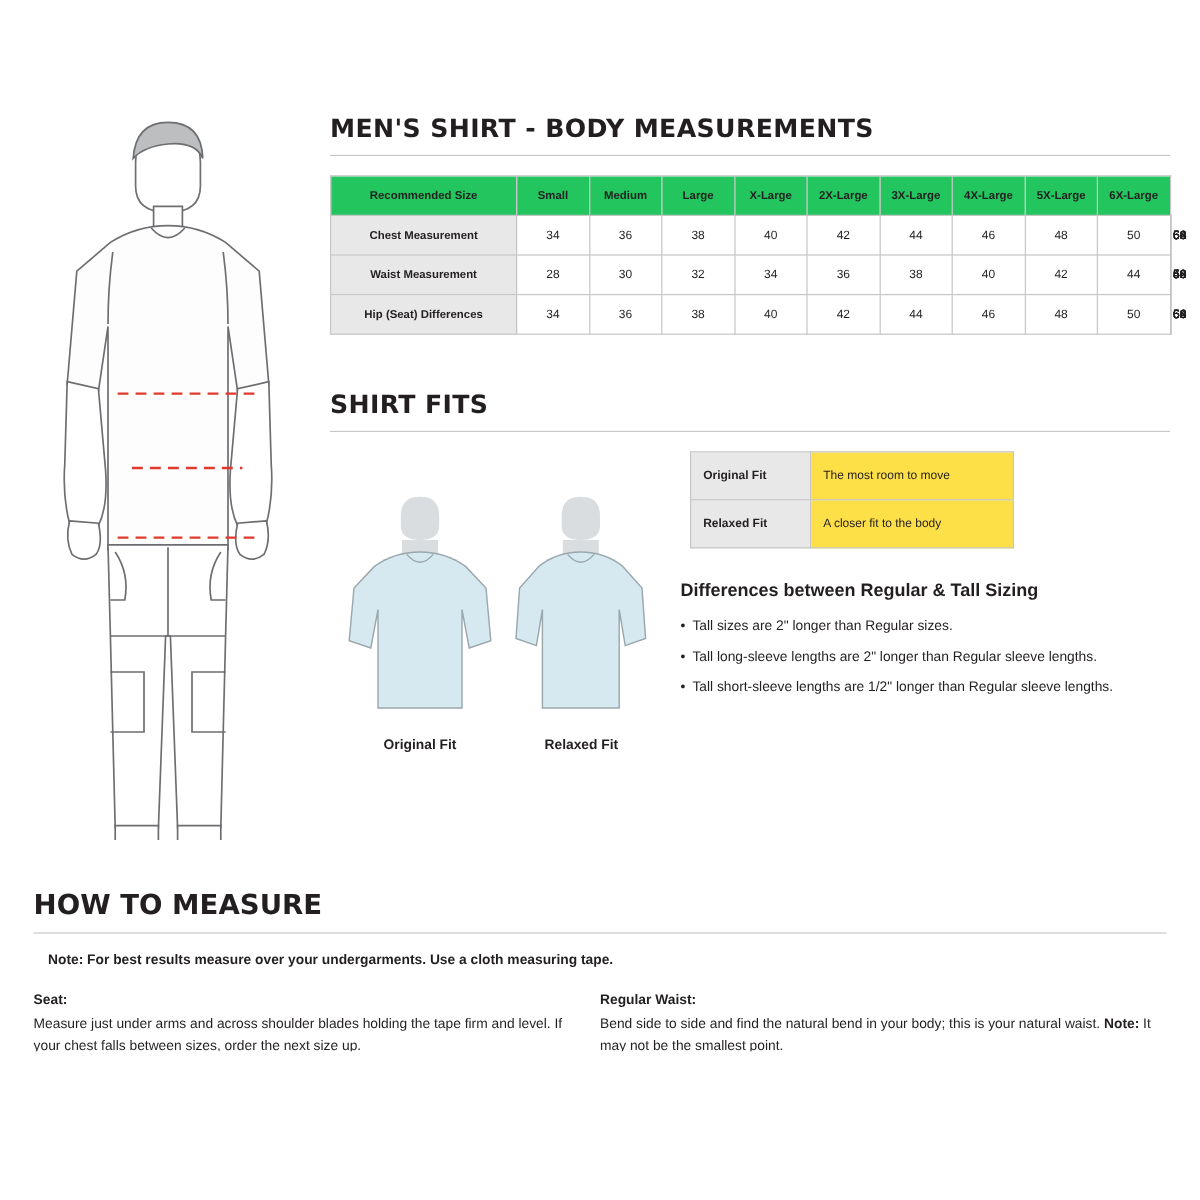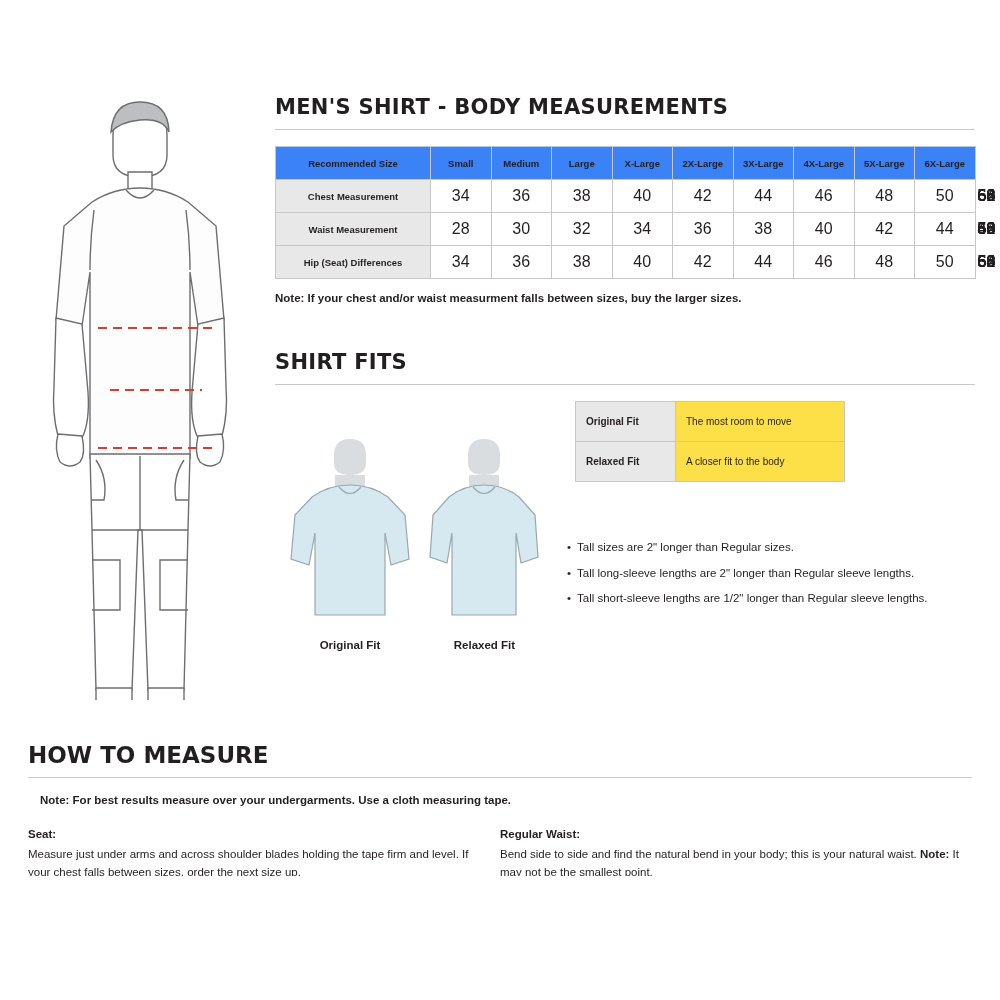--- a/index.html
+++ b/index.html
@@ -54,32 +54,32 @@
   table.size-table td, table.size-table th {
     border: 1px solid #c6c6c6;
     font-size: 9.5px;
     text-align: center;
     height: 33px;
     padding: 0 2px;
     font-weight: normal;
     color: #231f20;
   }
   table.size-table thead td, table.size-table thead th {
-    background: #3b82f6;
+    background: #22c55e;
     font-weight: bold;
     font-size: 9.5px;
   }
   table.size-table td.rowhdr {
     background: #e8e8e8;
     font-weight: bold;
     font-size: 9.5px;
   }
   table.size-table col.lblcol { width: 155px; }
   table.size-table col.szcol  { width: 60.5px; }
-  table.size-table td.val { width: 30px; font-size: 16px; margin-left: 22px; }
+  table.size-table td.val { width: 30px; font-size: 10px; margin-left: 22px; }
 
   .note {
     font-size: 11.5px;
     font-weight: bold;
     margin: 13px 0 0 0;
     color: #231f20;
   }
 
   
   .fits-wrap { position: relative; margin-top: 46px; }
@@ -318,21 +318,20 @@
             <td class="val">58</td>
             <td class="val">60</td>
             <td class="val">62</td>
             <td class="val">64</td>
             <td class="val">66</td>
             <td class="val">68</td>
           </tr>
         </tbody>
     </table>
 
-    <p class="note">Note: If your chest and/or waist measurment falls between sizes, buy the larger sizes.</p>
 
     <div class="fits-wrap">
       <h1 class="section-title">SHIRT FITS</h1>
       <hr class="rule">
 
       <div class="fits-body">
 
         <div class="fit-figs">
           <div class="fit-fig-item">
             <svg width="130" height="200" viewBox="0 0 130 200" xmlns="http://www.w3.org/2000/svg">
@@ -374,20 +373,21 @@
               <td class="fit-name">Original Fit</td>
               <td class="fit-desc">The most room to move</td>
             </tr>
             <tr>
               <td class="fit-name">Relaxed Fit</td>
               <td class="fit-desc">A closer fit to the body</td>
             </tr>
           </tbody>
         </table>
 
+        <div class="diff-title">Differences between Regular &amp; Tall Sizing</div>
         <ul class="diff-list" id="diff-list">
             <li>Tall sizes are 2" longer than Regular sizes.</li>
             <li>Tall long-sleeve lengths are 2" longer than Regular sleeve lengths.</li>
             <li>Tall short-sleeve lengths are 1/2" longer than Regular sleeve lengths.</li>
           </ul>
       </div>
     </div>
   </div>
 
   <div class="howto">

